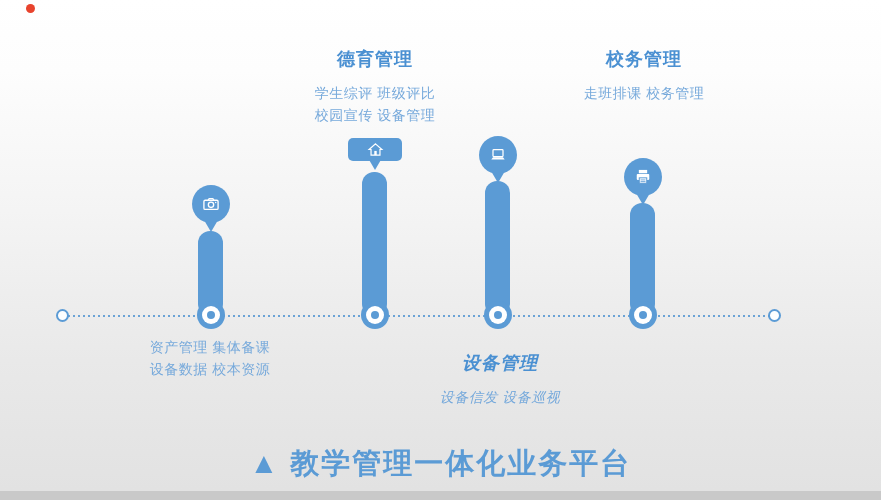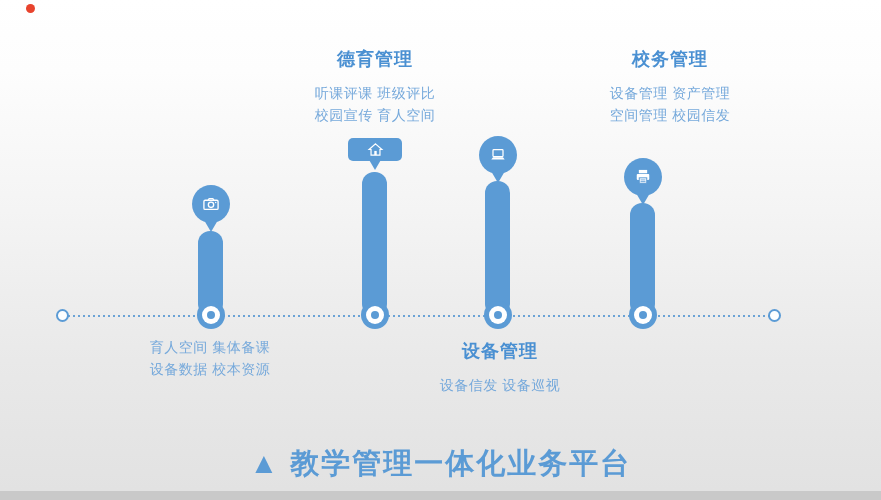--- a/index.html
+++ b/index.html
@@ -52,44 +52,43 @@
   .p4-tail    { left:636px; top:193px; }
   .p4-bar     { left:630px; top:203px; height:113px; }
   .p4-donut   { left:629px; top:301px; }
 
   
   .group { position:absolute; width:220px; text-align:center; }
   .group-title { font-size:18px; font-weight:bold; color:#4a90d2; letter-spacing:1px; line-height:22px; }
   .group-line  { font-size:14px; color:#76a9db; letter-spacing:0.5px; line-height:22px; }
   .group-title + .group-line { margin-top:12px; }
   .g-moral    { left:265px; top:48px; }
-  .g-school   { left:560px; top:48px; }
+  .g-school   { left:534px; top:48px; }
   .g-teaching { left:100px; top:336px; }
-  .g-device   { left:390px; top:340px; }
+  .g-device   { left:390px; top:352px;font-style:italic; }
 
   .footer-title { position:absolute; left:0; top:444px; width:881px; text-align:center;
     font-size:29px; font-weight:bold; color:#5b9bd5; letter-spacing:2px; }
 </style>
 </head>
 <body>
 
 <div class="canvas">
 
   <div class="record-dot"></div>
 
   <div class="group g-moral">
     <div class="group-title">德育管理</div>
-    <div class="group-line">听课评课 班级评比</div>
-    <div class="group-line">校园宣传 育人空间</div>
+    <div class="group-line">学生综评 班级评比</div>
+    <div class="group-line">校园宣传 设备管理</div>
   </div>
 
   <div class="group g-school">
     <div class="group-title">校务管理</div>
-    <div class="group-line">设备管理 资产管理</div>
-    <div class="group-line">空间管理 校园信发</div>
+    <div class="group-line">走班排课 校务管理</div>
   </div>
 
   <div class="dotted-line"></div>
   <div class="end-circle left"></div>
   <div class="end-circle right"></div>
 
   <div class="balloon-circle p1-balloon">
     <svg width="20" height="20" viewBox="0 0 24 24">
       <rect x="3.5" y="7.5" width="17" height="11" rx="1.5" fill="none" stroke="#ffffff" stroke-width="1.6"></rect>
       <path d="M8.5 7.5 L9.8 5.5 L14.2 5.5 L15.5 7.5" fill="none" stroke="#ffffff" stroke-width="1.6"></path>
@@ -144,21 +143,21 @@
   </div>
   <div class="tail p4-tail"></div>
   <div class="bar p4-bar"></div>
   <div class="donut p4-donut">
     <div class="donut-inner">
         <div class="donut-dot"></div>
       </div>
   </div>
 
   <div class="group g-teaching">
-    <div class="group-line">育人空间 集体备课</div>
+    <div class="group-line">资产管理 集体备课</div>
     <div class="group-line">设备数据 校本资源</div>
   </div>
 
   <div class="group g-device">
     <div class="group-title">设备管理</div>
     <div class="group-line">设备信发 设备巡视</div>
   </div>
 
   <div class="footer-title">▲ 教学管理一体化业务平台</div>
 

